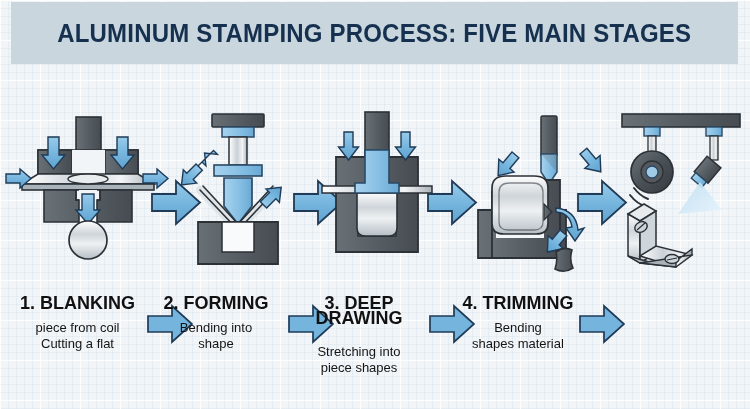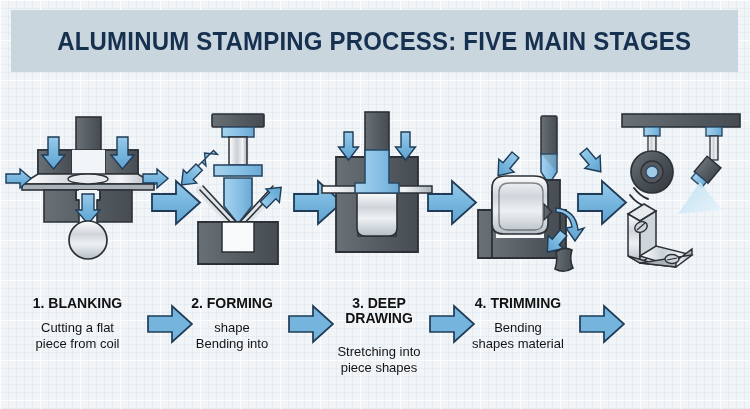--- a/index.html
+++ b/index.html
@@ -14,38 +14,38 @@
     position:absolute;inset:0;
     background-color:#f1f5f8;
     background-image:
       linear-gradient(to right, rgba(255,255,255,.95) 1px, transparent 1px),
       linear-gradient(to bottom, rgba(255,255,255,.95) 1px, transparent 1px),
       linear-gradient(to right, rgba(219,230,238,.55) 1px, transparent 1px),
       linear-gradient(to bottom, rgba(219,230,238,.55) 1px, transparent 1px);
     background-size:40px 40px,40px 40px,8px 8px,8px 8px;
   }
   #title-bar{
-    position:absolute;left:11px;top:10px;width:727px;height:62px;
+    position:absolute;left:11px;top:2px;width:727px;height:62px;
     background:#c9d6de;
     display:flex;align-items:center;justify-content:center;
   }
   #title-text{
     font-weight:bold;
     font-size:25px;
     letter-spacing:.2px;
     color:#16304f;
     font-family:"Liberation Sans", sans-serif;
     transform:scaleX(.96);
     white-space:nowrap;
   }
   #art{position:absolute;left:0;top:92px;width:750px;height:200px;}
   #labels{position:absolute;left:0;top:292px;width:750px;height:110px;}
   .lab-col{position:absolute;text-align:center;}
   .lab-title{
-    font-weight:bold;font-size:14px;color:#111;line-height:15px;
+    font-weight:bold;font-size:18px;color:#111;line-height:15px;
     white-space:nowrap;
   }
   .lab-title.two{white-space:normal;}
   .lab-desc{
     font-size:13px;color:#141414;line-height:16px;margin-top:9px;
   }
   .mini-arrow{position:absolute;}
 </style>
 </head>
 <body>
@@ -257,42 +257,42 @@
     <ellipse cx="672" cy="167" rx="7" ry="4.5" fill="#ced5da" stroke="#2b3136" stroke-width="1.4"></ellipse>
     <line x1="667" y1="168" x2="677" y2="166" stroke="#2b3136" stroke-width="1.2"></line>
   </g>
 </svg>
 
 <div id="labels">
 
   <div class="lab-col" style="left:10px;top:4px;width:135px;">
     <div class="lab-title">1. BLANKING</div>
     <div class="lab-desc">
+      <div>piece from coil</div>
       <div>Cutting a flat</div>
-      <div>piece from coil</div>
     </div>
   </div>
 
   <svg class="mini-arrow" style="left:146px;top:12px;" width="48" height="40" viewBox="0 0 48 40">
     <path d="M2 12 h24 v-10 l20 18 l-20 18 v-10 h-24 z" fill="#74b4dd" stroke="#1f3b57" stroke-width="1.7"></path>
   </svg>
 
-  <div class="lab-col" style="left:167px;top:4px;width:130px;">
+  <div class="lab-col" style="left:151px;top:4px;width:130px;">
     <div class="lab-title">2. FORMING</div>
     <div class="lab-desc">
+      <div>Bending into</div>
       <div>shape</div>
-      <div>Bending into</div>
     </div>
   </div>
 
   <svg class="mini-arrow" style="left:287px;top:12px;" width="48" height="40" viewBox="0 0 48 40">
     <path d="M2 12 h24 v-10 l20 18 l-20 18 v-10 h-24 z" fill="#74b4dd" stroke="#1f3b57" stroke-width="1.7"></path>
   </svg>
 
-  <div class="lab-col" style="left:320px;top:4px;width:118px;">
+  <div class="lab-col" style="left:300px;top:4px;width:118px;">
     <div class="lab-title two">
       <div>3. DEEP</div>
       <div>DRAWING</div>
     </div>
     <div class="lab-desc" style="margin-top:18px;">
       <div>Stretching into</div>
       <div>piece shapes</div>
     </div>
   </div>
 

